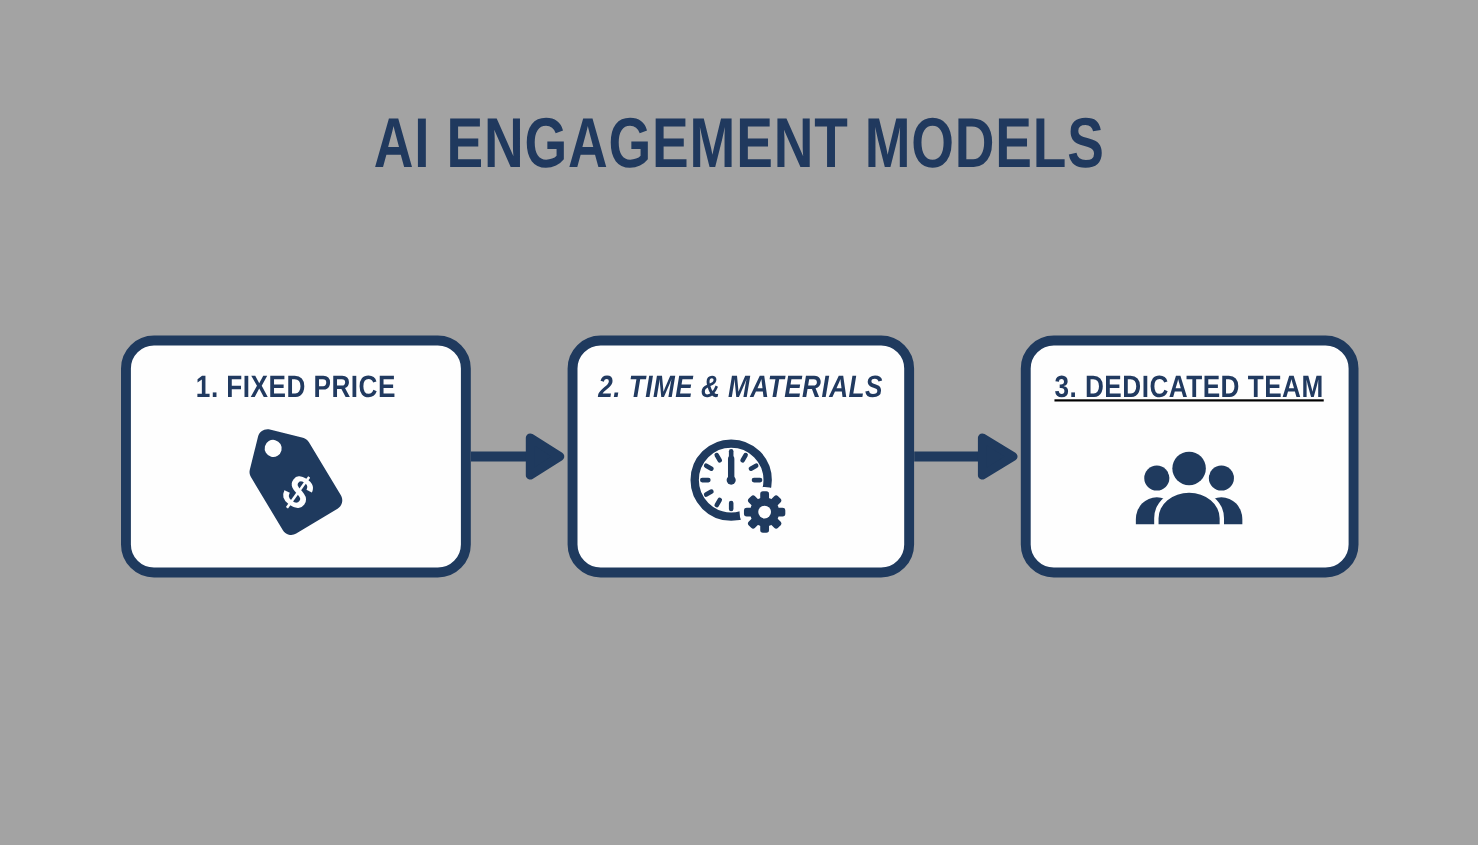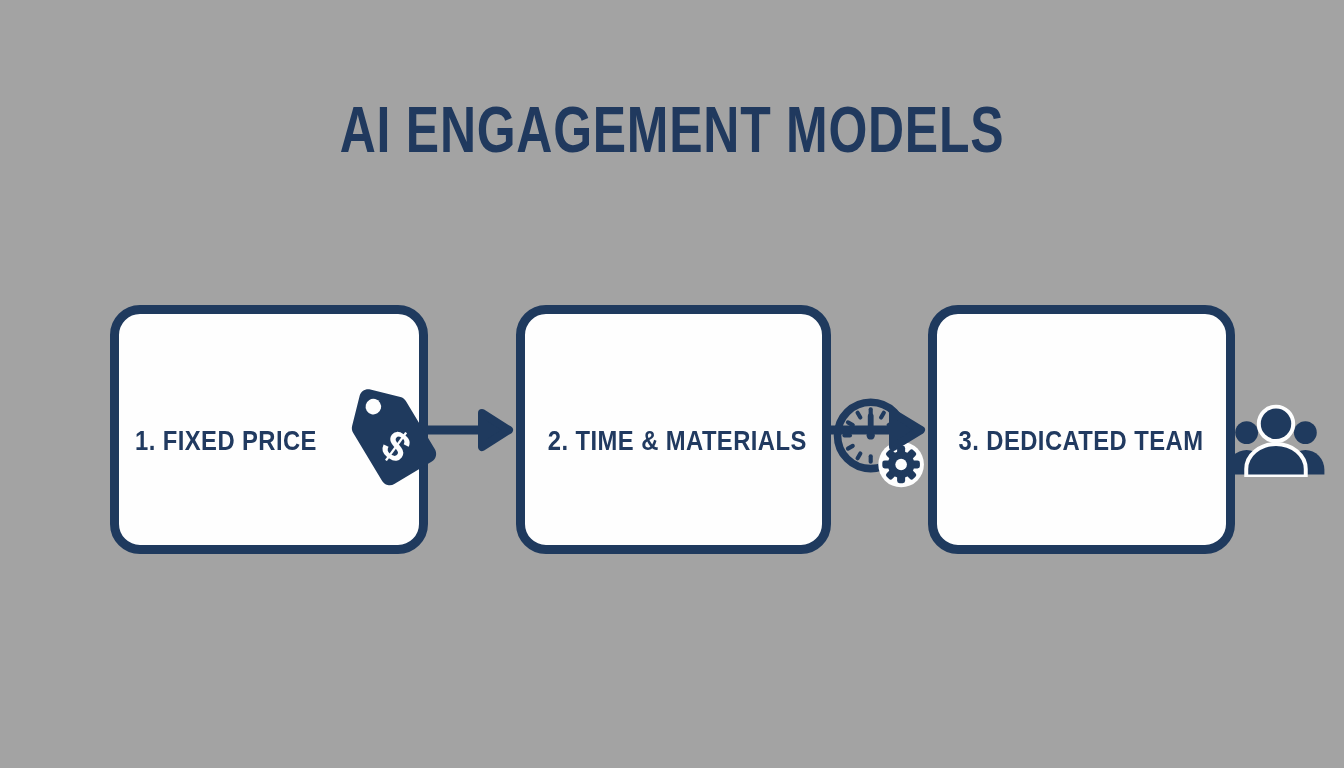--- a/index.html
+++ b/index.html
@@ -27,33 +27,33 @@
     transform-origin: 50% 50%;
     white-space: nowrap;
   }
   .flow-row {
     margin-top: 143px;
     display: flex;
     justify-content: center;
     align-items: center;
   }
   .model-box {
-    height: 249px;
+    height: 220px;
     background: #fefefe;
     border: 9px solid #1f3a5e;
     border-radius: 30px;
     box-sizing: border-box;
     display: flex;
-    flex-direction: row;
+    flex-direction: column;
     align-items: center;
     padding-top: 22px;
   }
   .model-box.b1 { width: 318px; }
-  .model-box.b2 { width: 315px; }
-  .model-box.b3 { width: 307px; }
+  .model-box.b2 { width: 315px; font-style: italic; }
+  .model-box.b3 { width: 307px; text-decoration: underline; }
   .box-label {
     font-size: 28px;
     font-weight: bold;
     color: #213a60;
     letter-spacing: 0.5px;
     white-space: nowrap;
     transform: scaleX(0.85);
     transform-origin: 50% 50%;
   }
   .icon-area {

